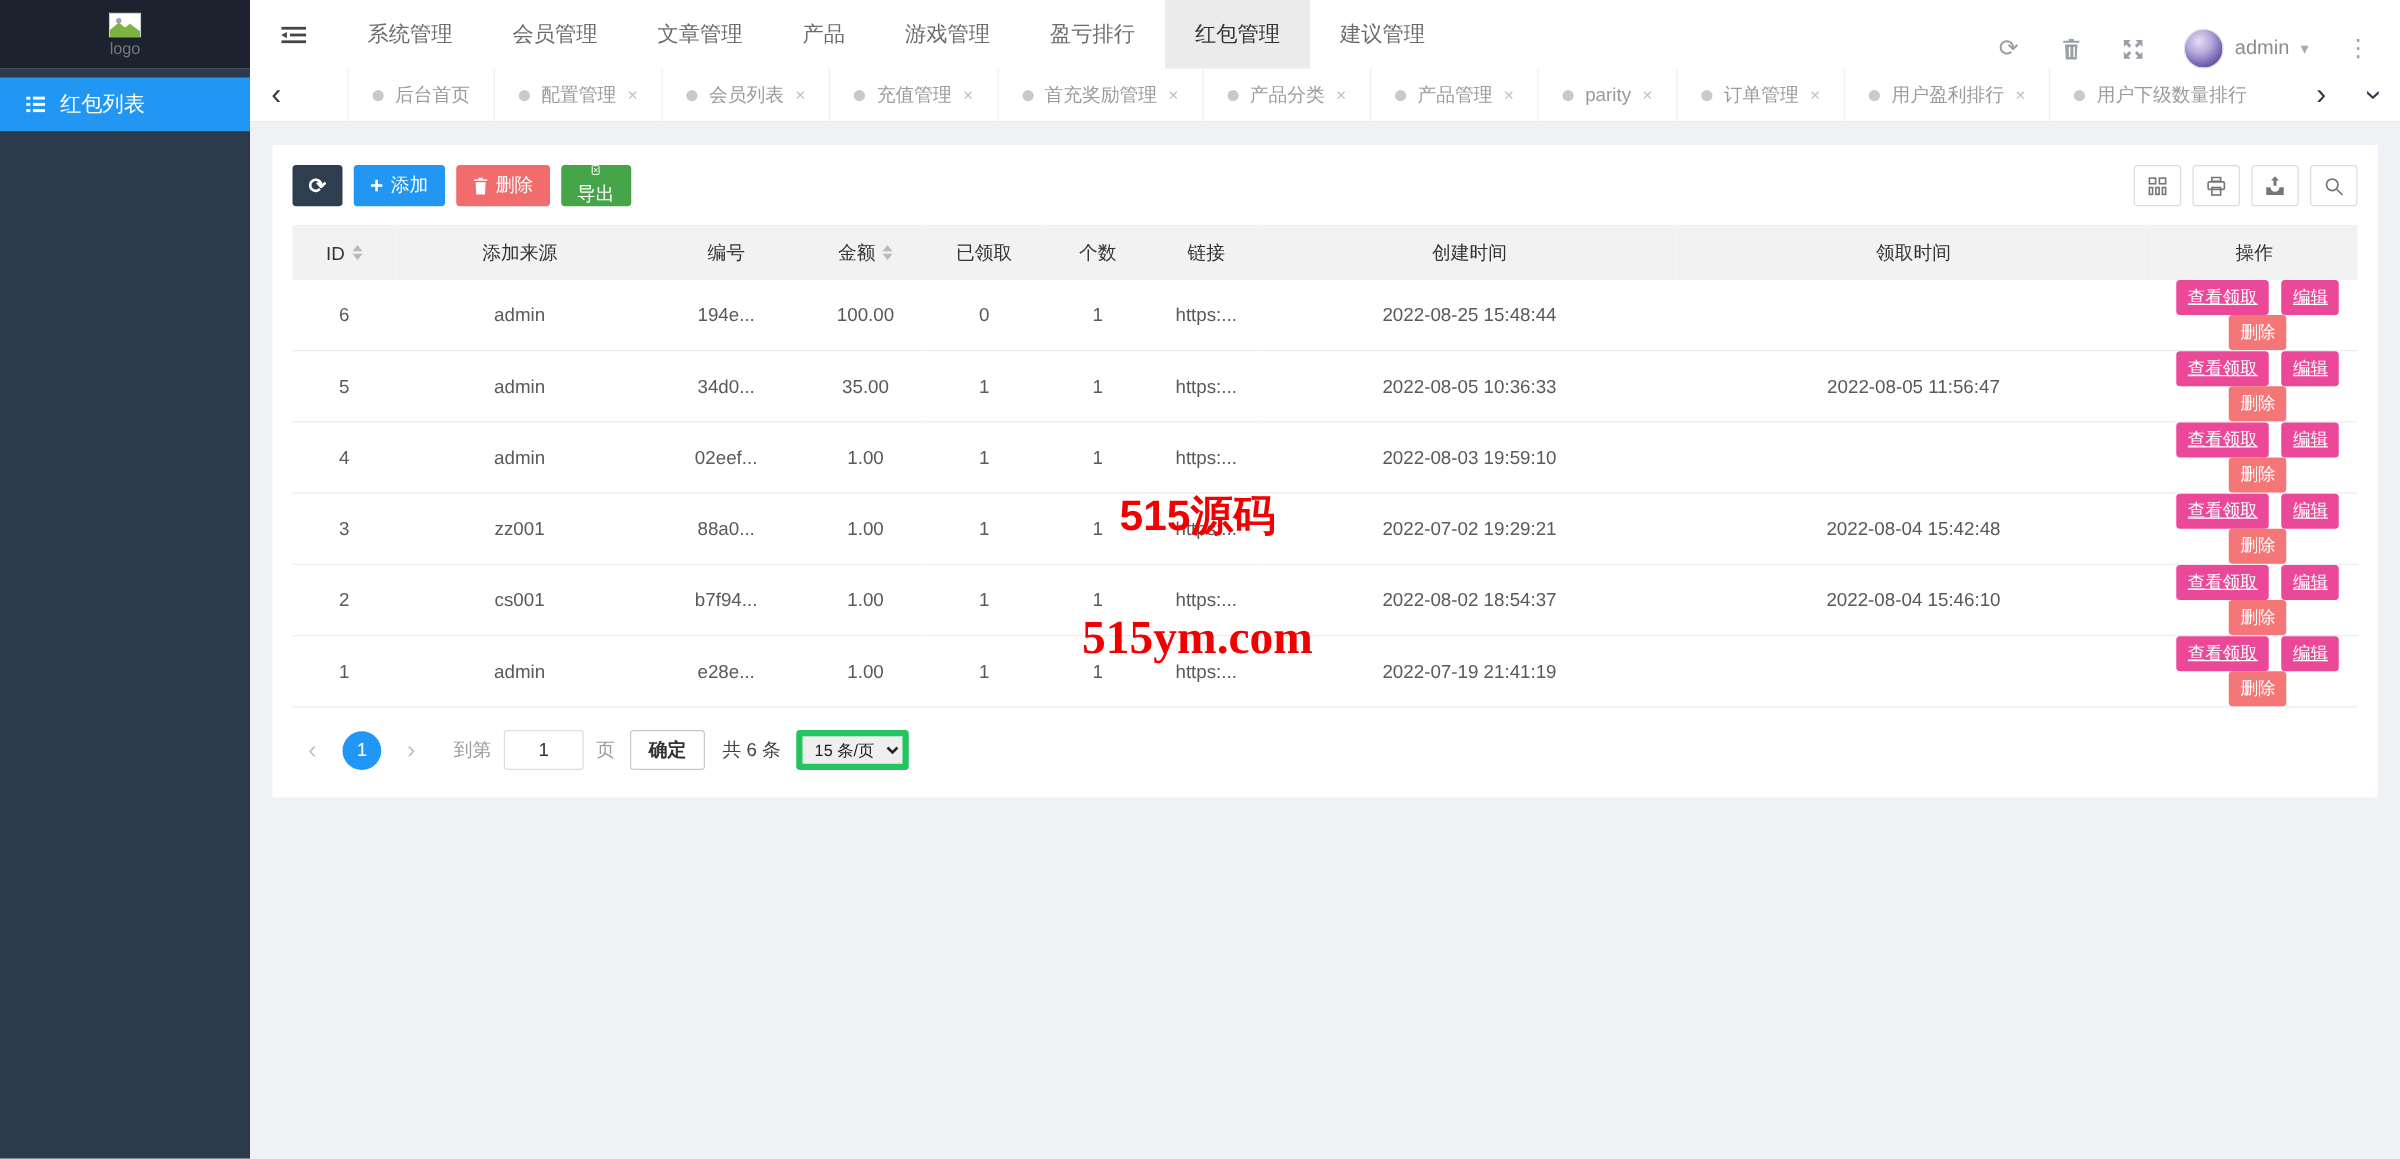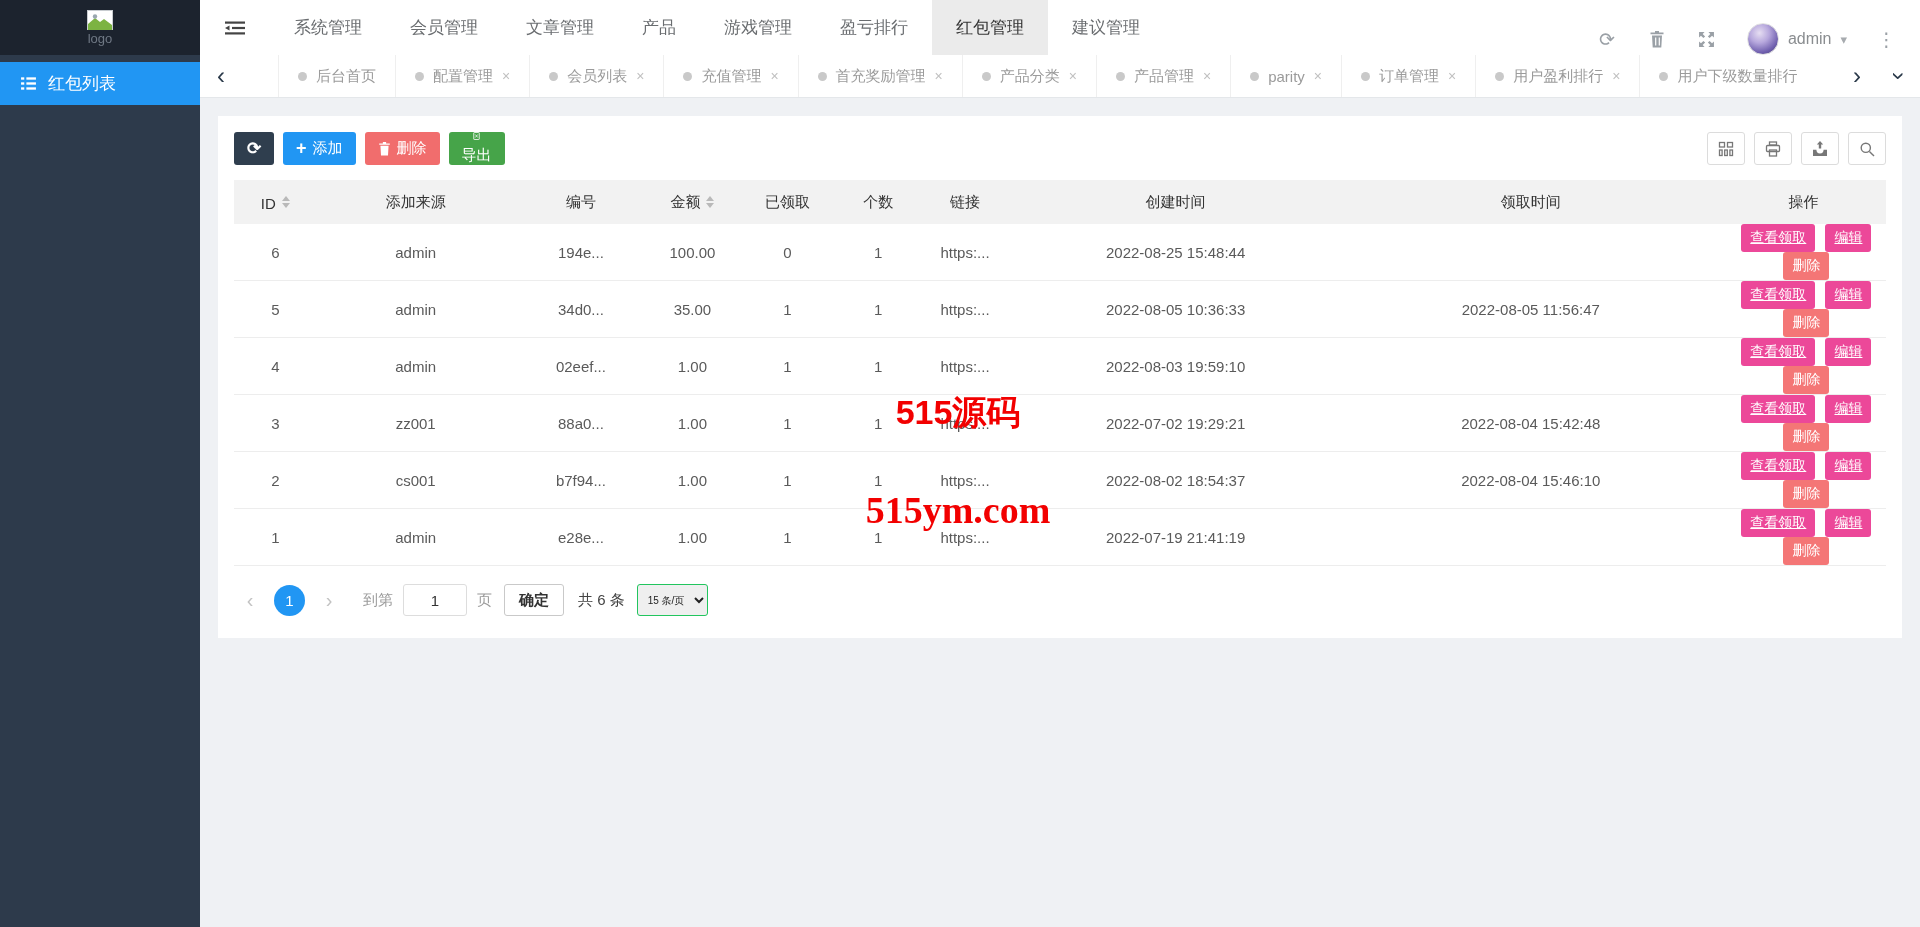--- a/index.html
+++ b/index.html
@@ -95,21 +95,21 @@
   .pg-next::before { content:'›'; }
   .pg-num { width:31px; height:31px; border-radius:50%; background:#2196f3; color:#fff;
     display:flex; align-items:center; justify-content:center; font-size:15px; margin:0 8px; cursor:pointer; }
   .goto-label { margin-left:18px; margin-right:10px; color:#9b9b9b; }
   .goto-input { width:64px; height:32px; border:1px solid #ddd; border-radius:3px; text-align:center;
     font-size:15px; color:#333; font-family:inherit; }
   .page-unit { margin:0 12px 0 10px; color:#9b9b9b; }
   .confirm-btn { height:32px; padding:0 14px; border:1px solid #c9c9c9; border-radius:3px; background:#fff;
     font-weight:bold; font-size:15px; color:#333; cursor:pointer; font-family:inherit; }
   .total { margin:0 12px 0 14px; color:#444; }
-  .size-select { height:32px; border:1px solid #22c55e; border-radius:3px; font-size:10px; color:#222;
+  .size-select { height:32px; border:5px solid #22c55e; border-radius:3px; font-size:13px; color:#222;
     padding:0 6px; font-family:inherit; }
 
   
   .wm { position:absolute; left:958px; transform:translateX(-50%); color:#f20000; font-weight:bold;
     white-space:nowrap; z-index:6; pointer-events:none;text-align:center; }
   .wm1 { top:390px; font-size:34px; }
   .wm2 { top:488px; font-size:38px;font-family:Liberation Serif, serif; }
 </style>
 </head>
 <body>

